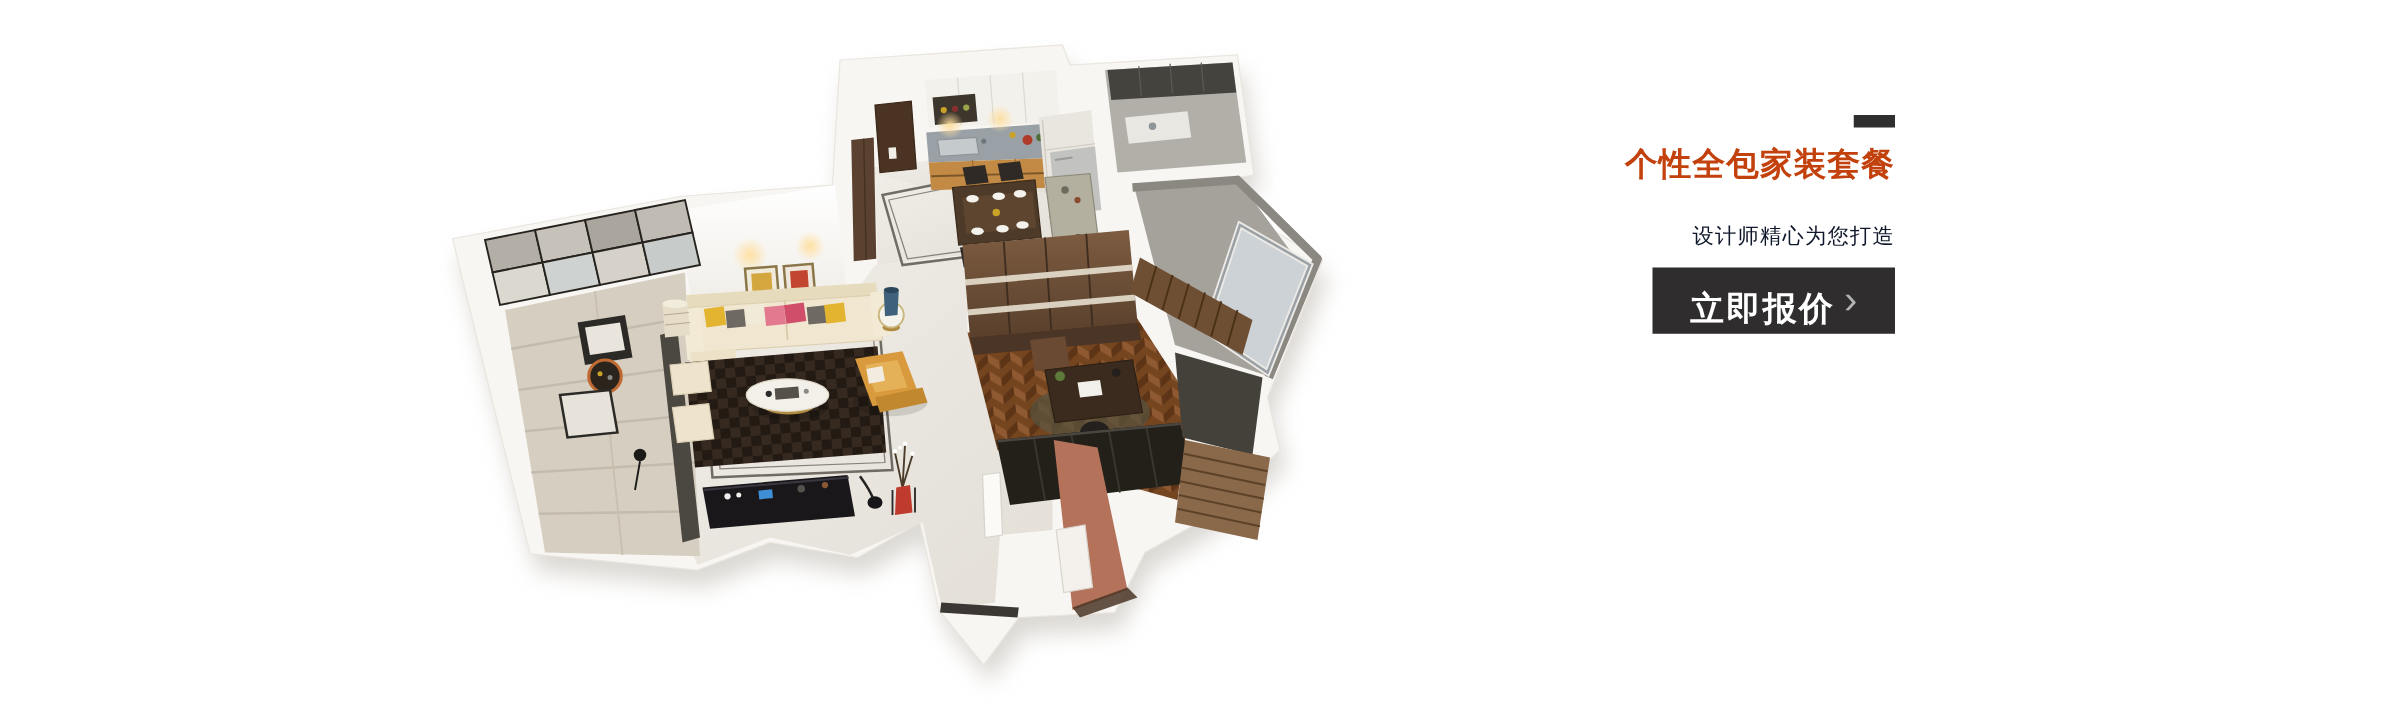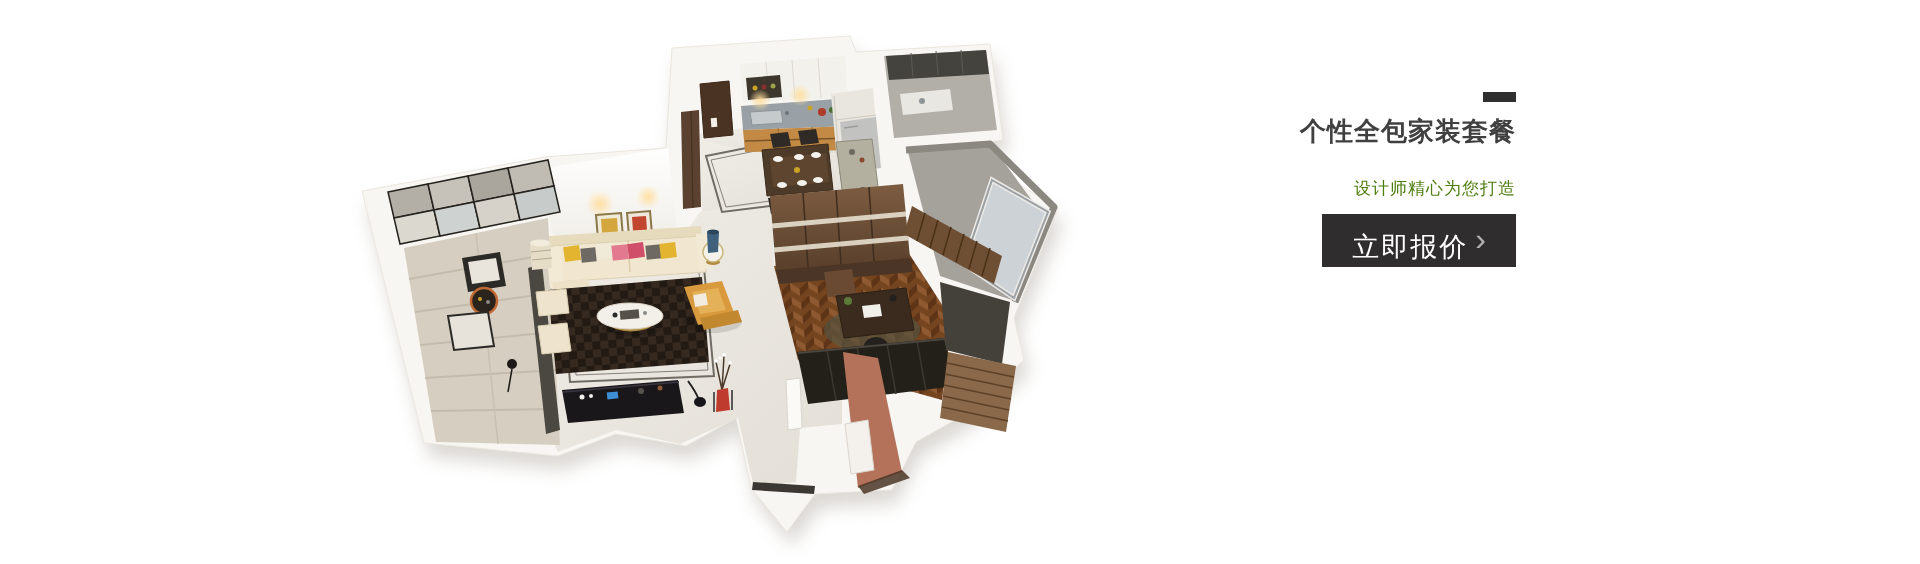--- a/index.html
+++ b/index.html
@@ -2,27 +2,27 @@
 <html><head>
 <meta charset="utf-8">
 <style>
   html,body{margin:0;padding:0;background:#fff;}
   .banner{position:relative;width:1920px;height:564px;background:#ffffff;overflow:hidden;
           font-family:"Liberation Sans","DejaVu Sans",sans-serif;}
   .floorplan{position:absolute;left:280px;top:0;width:820px;height:564px;margin:0;}
   .floorplan svg{display:block;width:100%;height:100%;}
   .promo{position:absolute;top:92px;right:404px;display:flex;flex-direction:column;align-items:flex-end;}
   .mark{width:33px;height:10px;background:#2f2f2f;}
-  .category{margin:16px 0 0 0;font-size:26px;font-weight:700;color:#404040;letter-spacing:1px;line-height:1;}
+  .category{margin:16px 0 0 0;font-size:26px;font-weight:700;color:#c2410c;letter-spacing:1px;line-height:1;}
   .title{margin:10px 0 0 0;font-family:"Liberation Serif","DejaVu Serif",serif;font-size:59px;line-height:70px;
          font-weight:700;color:#2d2d2d;letter-spacing:2px;text-align:right;white-space:nowrap;}
-  .desc{margin:36px 0 0 0;font-size:17px;color:#4d7c0f;letter-spacing:1px;line-height:1;}
+  .desc{margin:36px 0 0 0;font-size:17px;color:#0f172a;letter-spacing:1px;line-height:1;}
   .cta{margin-top:17px;width:194px;height:53px;background:#2f2d2e;display:flex;align-items:center;
        justify-content:center;gap:7px;cursor:pointer;text-decoration:none;user-select:none;}
-  .cta .label{font-size:27px;font-weight:400;color:#ffffff;letter-spacing:2px;line-height:1;margin-top:13px;}
+  .cta .label{font-size:27px;font-weight:700;color:#ffffff;letter-spacing:2px;line-height:1;margin-top:13px;}
   .cta .chev{font-size:32px;color:#b3b3b3;line-height:1;margin-top:-4px;font-weight:400;}
 </style>
 </head>
 <body>
 
 <div class="banner">
 
   <figure class="floorplan">
     <svg viewBox="280 0 820 564">
       <defs>

